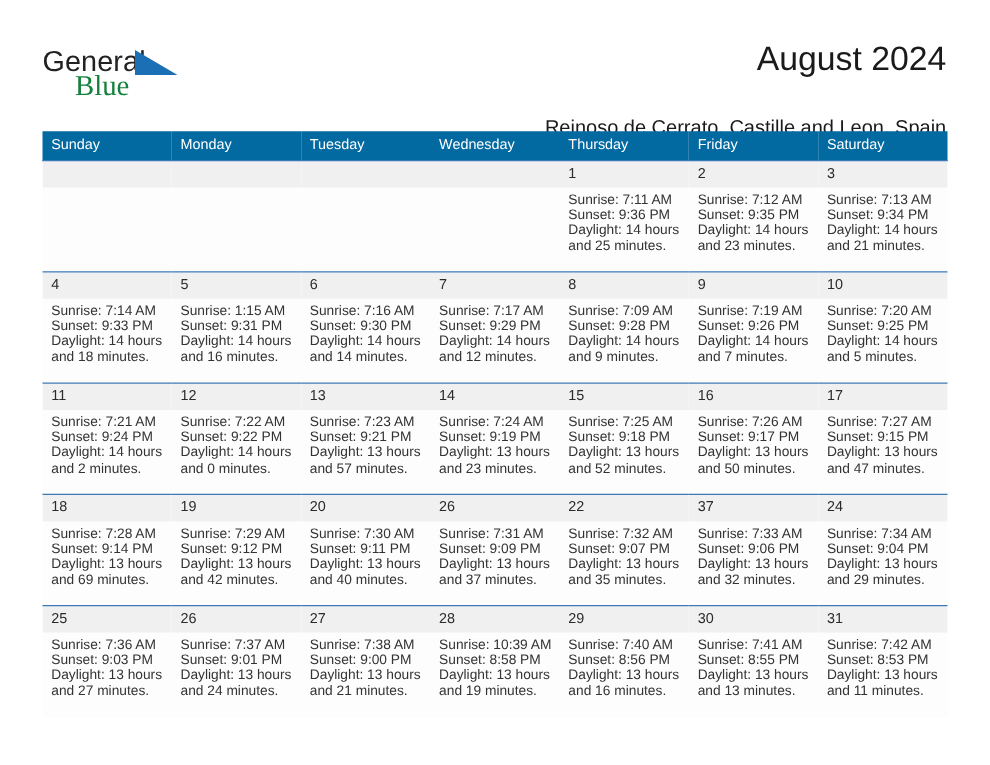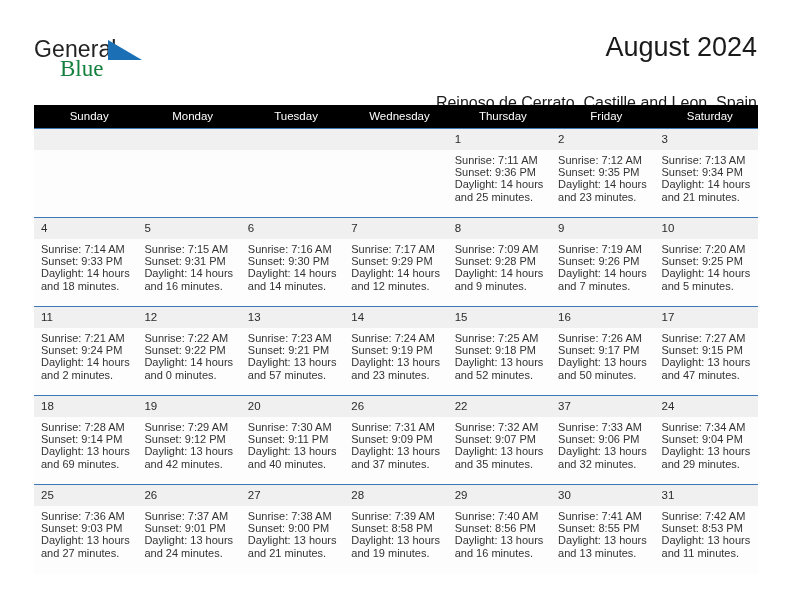--- a/index.html
+++ b/index.html
@@ -87,25 +87,25 @@
   .calendar {
     position: absolute;
     left: 34px;
     top: 105px;
     width: 724px;
     border-collapse: collapse;
     table-layout: fixed;
   }
 
   .calendar th {
-    background: #000000;
+    background: #0369a1;
     color: #ffffff;
     font-size: 11.5px;
     font-weight: normal;
-    text-align: center;
+    text-align: left;
     padding: 4px 0 5px 7px;
     height: 19px;
     line-height: 14px;
     border: none;
     margin-left: 40px;
   }
 
   .calendar td {
     vertical-align: top;
     padding: 0;
@@ -240,21 +240,21 @@
             <div class="info">
               <div>Sunrise: 7:14 AM</div>
               <div>Sunset: 9:33 PM</div>
               <div>Daylight: 14 hours</div>
               <div>and 18 minutes.</div>
             </div>
           </td>
           <td class="day-cell">
             <div class="daynum">5</div>
             <div class="info">
-              <div>Sunrise: 7:15 AM</div>
+              <div>Sunrise: 1:15 AM</div>
               <div>Sunset: 9:31 PM</div>
               <div>Daylight: 14 hours</div>
               <div>and 16 minutes.</div>
             </div>
           </td>
           <td class="day-cell">
             <div class="daynum">6</div>
             <div class="info">
               <div>Sunrise: 7:16 AM</div>
               <div>Sunset: 9:30 PM</div>
@@ -453,21 +453,21 @@
             <div class="info">
               <div>Sunrise: 7:38 AM</div>
               <div>Sunset: 9:00 PM</div>
               <div>Daylight: 13 hours</div>
               <div>and 21 minutes.</div>
             </div>
           </td>
           <td class="day-cell">
             <div class="daynum">28</div>
             <div class="info">
-              <div>Sunrise: 7:39 AM</div>
+              <div>Sunrise: 10:39 AM</div>
               <div>Sunset: 8:58 PM</div>
               <div>Daylight: 13 hours</div>
               <div>and 19 minutes.</div>
             </div>
           </td>
           <td class="day-cell">
             <div class="daynum">29</div>
             <div class="info">
               <div>Sunrise: 7:40 AM</div>
               <div>Sunset: 8:56 PM</div>

